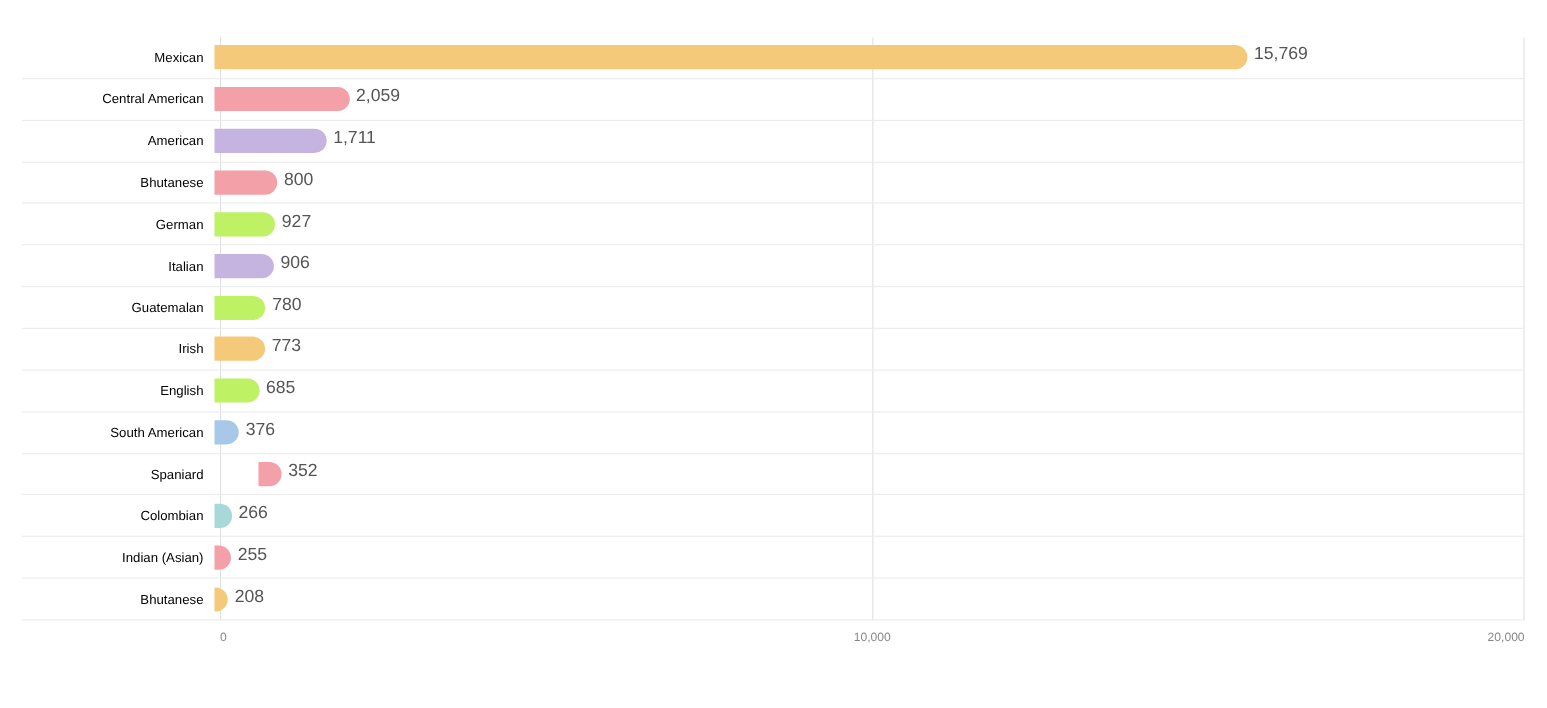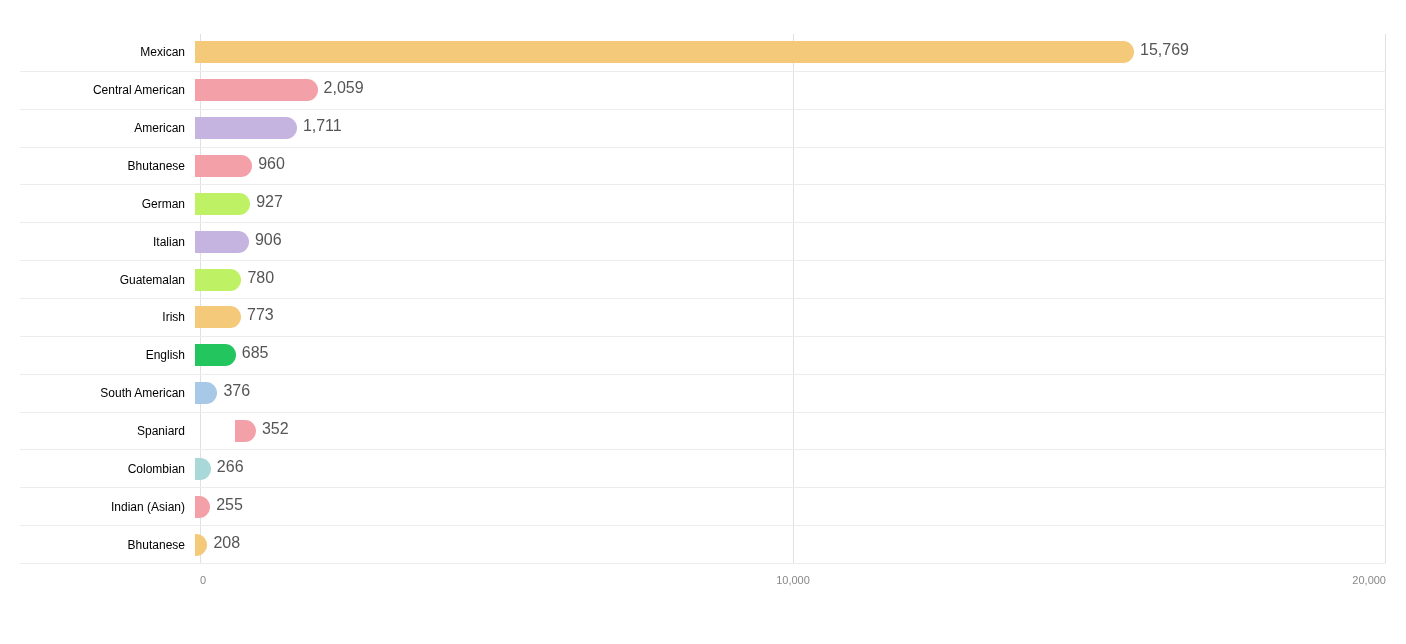--- a/index.html
+++ b/index.html
@@ -156,21 +156,21 @@
           <div class="bar-track">
             <div class="bar-fill" style="width: 8.555%; background-color: rgb(197, 180, 224);">
               <span class="bar-value">1,711</span>
             </div>
           </div>
         </div>
         <div class="bar-row">
           <div class="bar-label">Bhutanese</div>
           <div class="bar-track">
             <div class="bar-fill" style="width: 4.8%; background-color: rgb(244, 160, 168);">
-              <span class="bar-value">960</span>
+              <span class="bar-value">800</span>
             </div>
           </div>
         </div>
         <div class="bar-row">
           <div class="bar-label">German</div>
           <div class="bar-track">
             <div class="bar-fill" style="width: 4.635%; background-color: #bef264;">
               <span class="bar-value">927</span>
             </div>
           </div>
@@ -195,21 +195,21 @@
           <div class="bar-label">Irish</div>
           <div class="bar-track">
             <div class="bar-fill" style="width: 3.865%; background-color: rgb(245, 201, 122);">
               <span class="bar-value">773</span>
             </div>
           </div>
         </div>
         <div class="bar-row">
           <div class="bar-label">English</div>
           <div class="bar-track">
-            <div class="bar-fill" style="width: 3.425%; background-color: #22c55e;">
+            <div class="bar-fill" style="width: 3.425%; background-color: #bef264;">
               <span class="bar-value">685</span>
             </div>
           </div>
         </div>
         <div class="bar-row">
           <div class="bar-label">South American</div>
           <div class="bar-track">
             <div class="bar-fill" style="width: 1.88%; background-color: rgb(168, 200, 232);">
               <span class="bar-value">376</span>
             </div>

